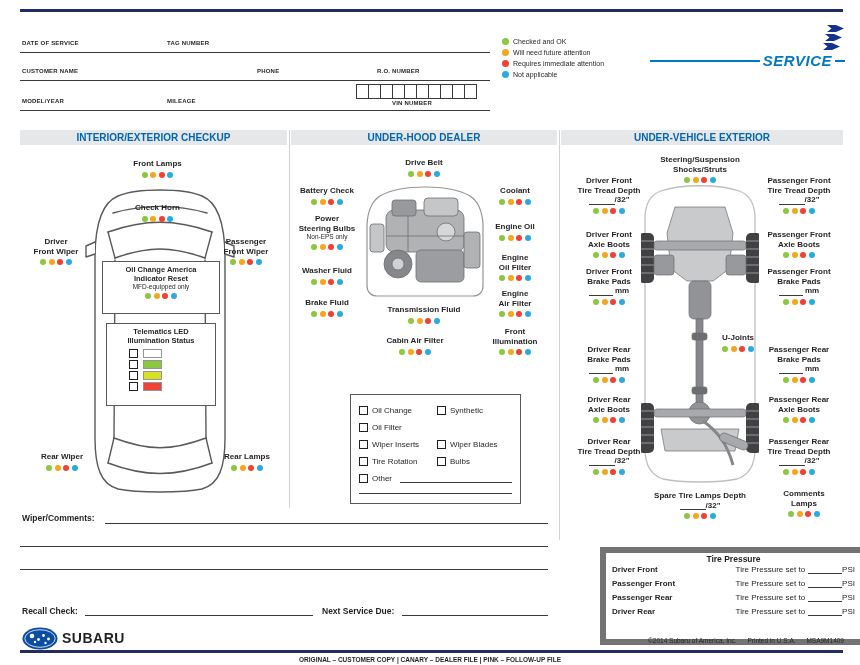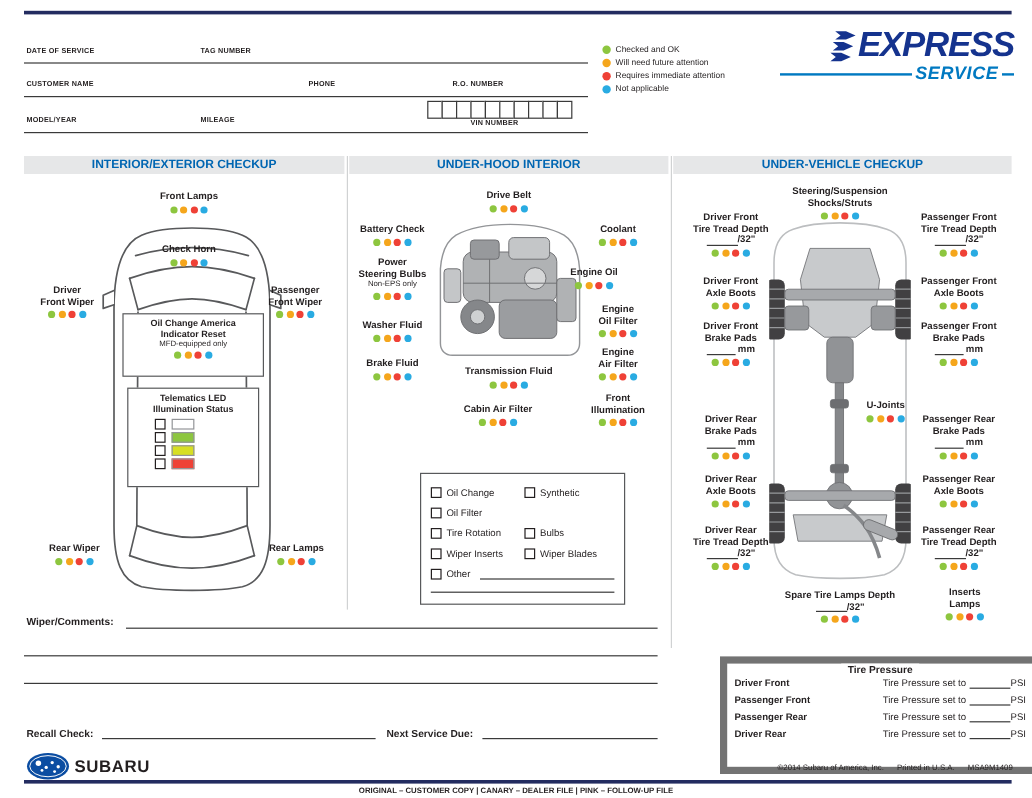--- a/index.html
+++ b/index.html
@@ -118,32 +118,31 @@
 
 <div class="xlogo">
   <div class="xrow">
     <svg width="24" height="27" viewBox="0 0 24 27">
       <g fill="#15338e">
         <polygon points="6,1 15,1 23,4.5 15,8 6,8 10.5,4.5"></polygon>
         <polygon points="4,10 13,10 21,13.5 13,17 4,17 8.5,13.5"></polygon>
         <polygon points="2,19 11,19 19,22.5 11,26 2,26 6.5,22.5"></polygon>
       </g>
     </svg>
-    <span class="xtext">EXPRESS</span>
   </div>
   <div class="srow">
     <span class="sline l"></span>
     <span class="stext">SERVICE</span>
     <span class="sline r"></span>
   </div>
 </div>
 
 <div class="sec-hdr" style="left:20px;width:267px">INTERIOR/EXTERIOR CHECKUP</div>
-<div class="sec-hdr" style="left:291px;width:266px">UNDER-HOOD INTERIOR</div>
-<div class="sec-hdr" style="left:561px;width:282px">UNDER-VEHICLE CHECKUP</div>
+<div class="sec-hdr" style="left:291px;width:266px">UNDER-HOOD DEALER</div>
+<div class="sec-hdr" style="left:561px;width:282px">UNDER-VEHICLE EXTERIOR</div>
 
 <div class="divider" style="left:289px;top:130px;height:378px"></div>
 <div class="divider" style="left:559px;top:130px;height:410px"></div>
 
 <svg class="abs" style="left:85px;top:186px" width="150" height="308" viewBox="0 0 150 308">
   <g fill="none" stroke="#58595b" stroke-width="1.4" stroke-linejoin="round" stroke-linecap="round">
     <path d="M33,10 C52,2 98,2 117,10 C134,17 140,40 140,72 L140,252 C140,282 134,298 117,303 C98,307 52,307 33,303 C16,298 10,282 10,252 L10,72 C10,40 16,17 33,10 Z"></path>
     <path d="M28,27 C60,18 90,18 122,27"></path>
     <path d="M23,46 C60,33 90,33 127,46"></path>
     <path d="M30,72 C64,60 86,60 120,72"></path>
@@ -305,21 +304,21 @@
   <div class="lbl">Steering Bulbs</div>
   <div class="lbl note">Non-EPS only</div>
   <div class="dots">
       <span class="dot" style="background: rgb(141, 198, 63);"></span>
       <span class="dot" style="background: rgb(245, 166, 28);"></span>
       <span class="dot" style="background: rgb(239, 65, 54);"></span>
       <span class="dot" style="background: rgb(41, 171, 226);"></span>
     </div>
 </div>
 
-<div class="item" style="left:458px;top:222px;width:74px">
+<div class="item" style="left:478px;top:222px;width:74px">
   <div class="lbl">Engine Oil</div>
   <div class="dots">
       <span class="dot" style="background: rgb(141, 198, 63);"></span>
       <span class="dot" style="background: rgb(245, 166, 28);"></span>
       <span class="dot" style="background: rgb(239, 65, 54);"></span>
       <span class="dot" style="background: rgb(41, 171, 226);"></span>
     </div>
 </div>
 
 <div class="item" style="left:290px;top:266px;width:74px">
@@ -408,35 +407,35 @@
   </div>
   <div class="svc-row">
     <span class="svc-cell a">
         <span class="cbx"></span>
         <span class="svc-lbl">Oil Filter</span>
       </span>
   </div>
   <div class="svc-row">
     <span class="svc-cell a">
         <span class="cbx"></span>
+        <span class="svc-lbl">Wiper Inserts</span>
+      </span>
+    <span class="svc-cell">
+        <span class="cbx"></span>
+        <span class="svc-lbl">Wiper Blades</span>
+      </span>
+  </div>
+  <div class="svc-row">
+    <span class="svc-cell a">
+        <span class="cbx"></span>
         <span class="svc-lbl">Tire Rotation</span>
       </span>
     <span class="svc-cell">
         <span class="cbx"></span>
         <span class="svc-lbl">Bulbs</span>
-      </span>
-  </div>
-  <div class="svc-row">
-    <span class="svc-cell a">
-        <span class="cbx"></span>
-        <span class="svc-lbl">Wiper Inserts</span>
-      </span>
-    <span class="svc-cell">
-        <span class="cbx"></span>
-        <span class="svc-lbl">Wiper Blades</span>
       </span>
   </div>
   <div class="svc-row">
     <span class="svc-cell" style="flex:1">
         <span class="cbx"></span>
         <span class="svc-lbl">Other</span>
         <span class="svc-fill"></span>
       </span>
   </div>
   <div class="svc-extra-line"></div>
@@ -639,21 +638,21 @@
   <div class="lbl"><span class="blank" style="width:26px"></span><span>/32"</span></div>
   <div class="dots">
       <span class="dot" style="background: rgb(141, 198, 63);"></span>
       <span class="dot" style="background: rgb(245, 166, 28);"></span>
       <span class="dot" style="background: rgb(239, 65, 54);"></span>
       <span class="dot" style="background: rgb(41, 171, 226);"></span>
     </div>
 </div>
 
 <div class="item" style="left:768px;top:489px;width:72px">
-  <div class="lbl">Inserts</div>
+  <div class="lbl">Comments</div>
   <div class="lbl">Lamps</div>
   <div class="dots">
       <span class="dot" style="background: rgb(141, 198, 63);"></span>
       <span class="dot" style="background: rgb(245, 166, 28);"></span>
       <span class="dot" style="background: rgb(239, 65, 54);"></span>
       <span class="dot" style="background: rgb(41, 171, 226);"></span>
     </div>
 </div>
 
 <div class="tp-box" style="left:600px;top:547px;width:243px;height:73px">

